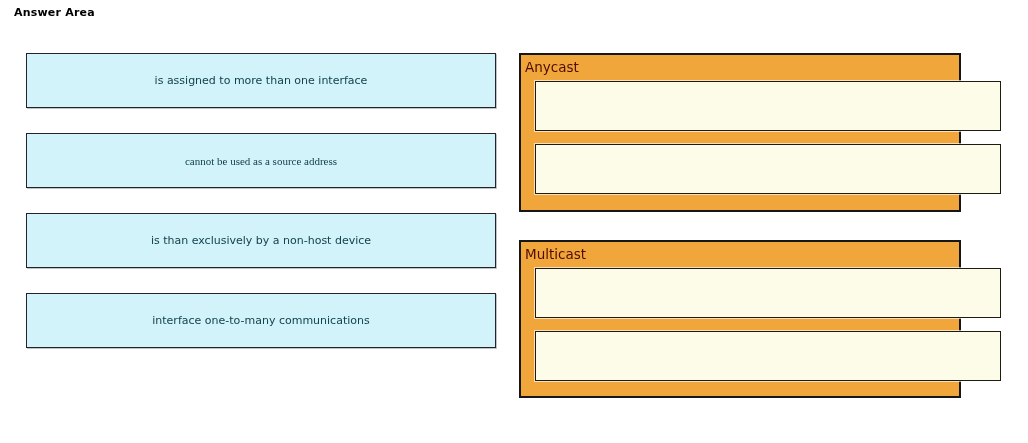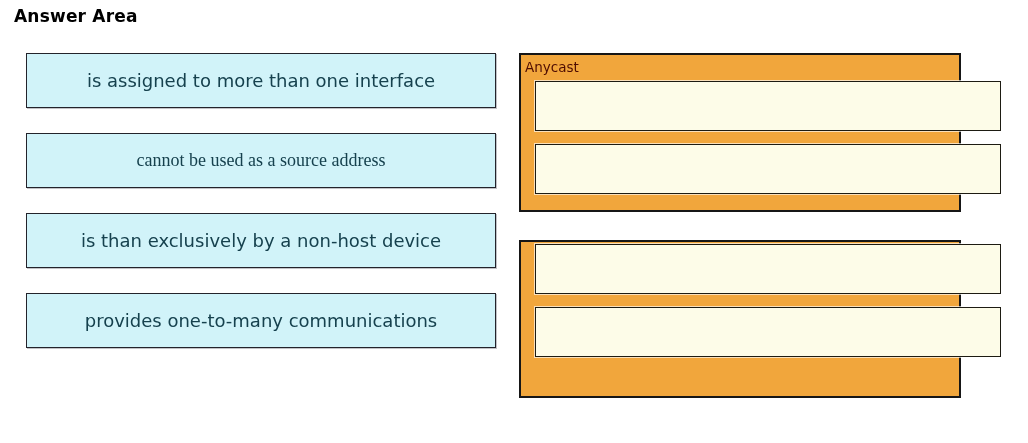--- a/index.html
+++ b/index.html
@@ -8,38 +8,38 @@
     height: 443px;
     background: #ffffff;
     font-family: "DejaVu Sans", "Liberation Sans", sans-serif;
     position: relative;
     overflow: hidden;
   }
   .page-title {
     position: absolute;
     left: 14px;
     top: 6px;
-    font-size: 17px;
+    font-size: 11px;
     font-weight: bold;
     color: #000000;
     letter-spacing: 0.2px;
   }
   
   .token {
     position: absolute;
     left: 26px;
     width: 470px;
     height: 55px;
     background: #d1f3f9;
     border: 1px solid #23232b;
     box-shadow: 1px 1px 0 rgba(120,120,130,0.45);
     display: flex;
     align-items: center;
     justify-content: center;
-    font-size: 18px;
+    font-size: 11px;
     color: #16414e;
     cursor: move;
     text-align: center;
   }
   .token-1 { top: 53px; }
   .token-2 { top: 133px; font-family: Liberation Serif, serif; }
   .token-3 { top: 213px; }
   .token-4 { top: 293px; }
 
   
@@ -73,24 +73,25 @@
 <body>
 
 <div class="page-title">Answer Area</div>
 
 <div class="token token-1">is assigned to more than one interface</div>
 
 <div class="token token-2">cannot be used as a source address</div>
 
 <div class="token token-3">is than exclusively by a non-host device</div>
 
-<div class="token token-4">provides one-to-many communications</div>
+<div class="token token-4">interface one-to-many communications</div>
 
 <div class="panel panel-anycast">
   <div class="panel-label">Anycast</div>
   <div class="slot"></div>
   <div class="slot"></div>
 </div>
 
 <div class="panel panel-multicast">
+  <div class="panel-label">Multicast</div>
   <div class="slot"></div>
   <div class="slot"></div>
 </div>
 
 </body></html>

